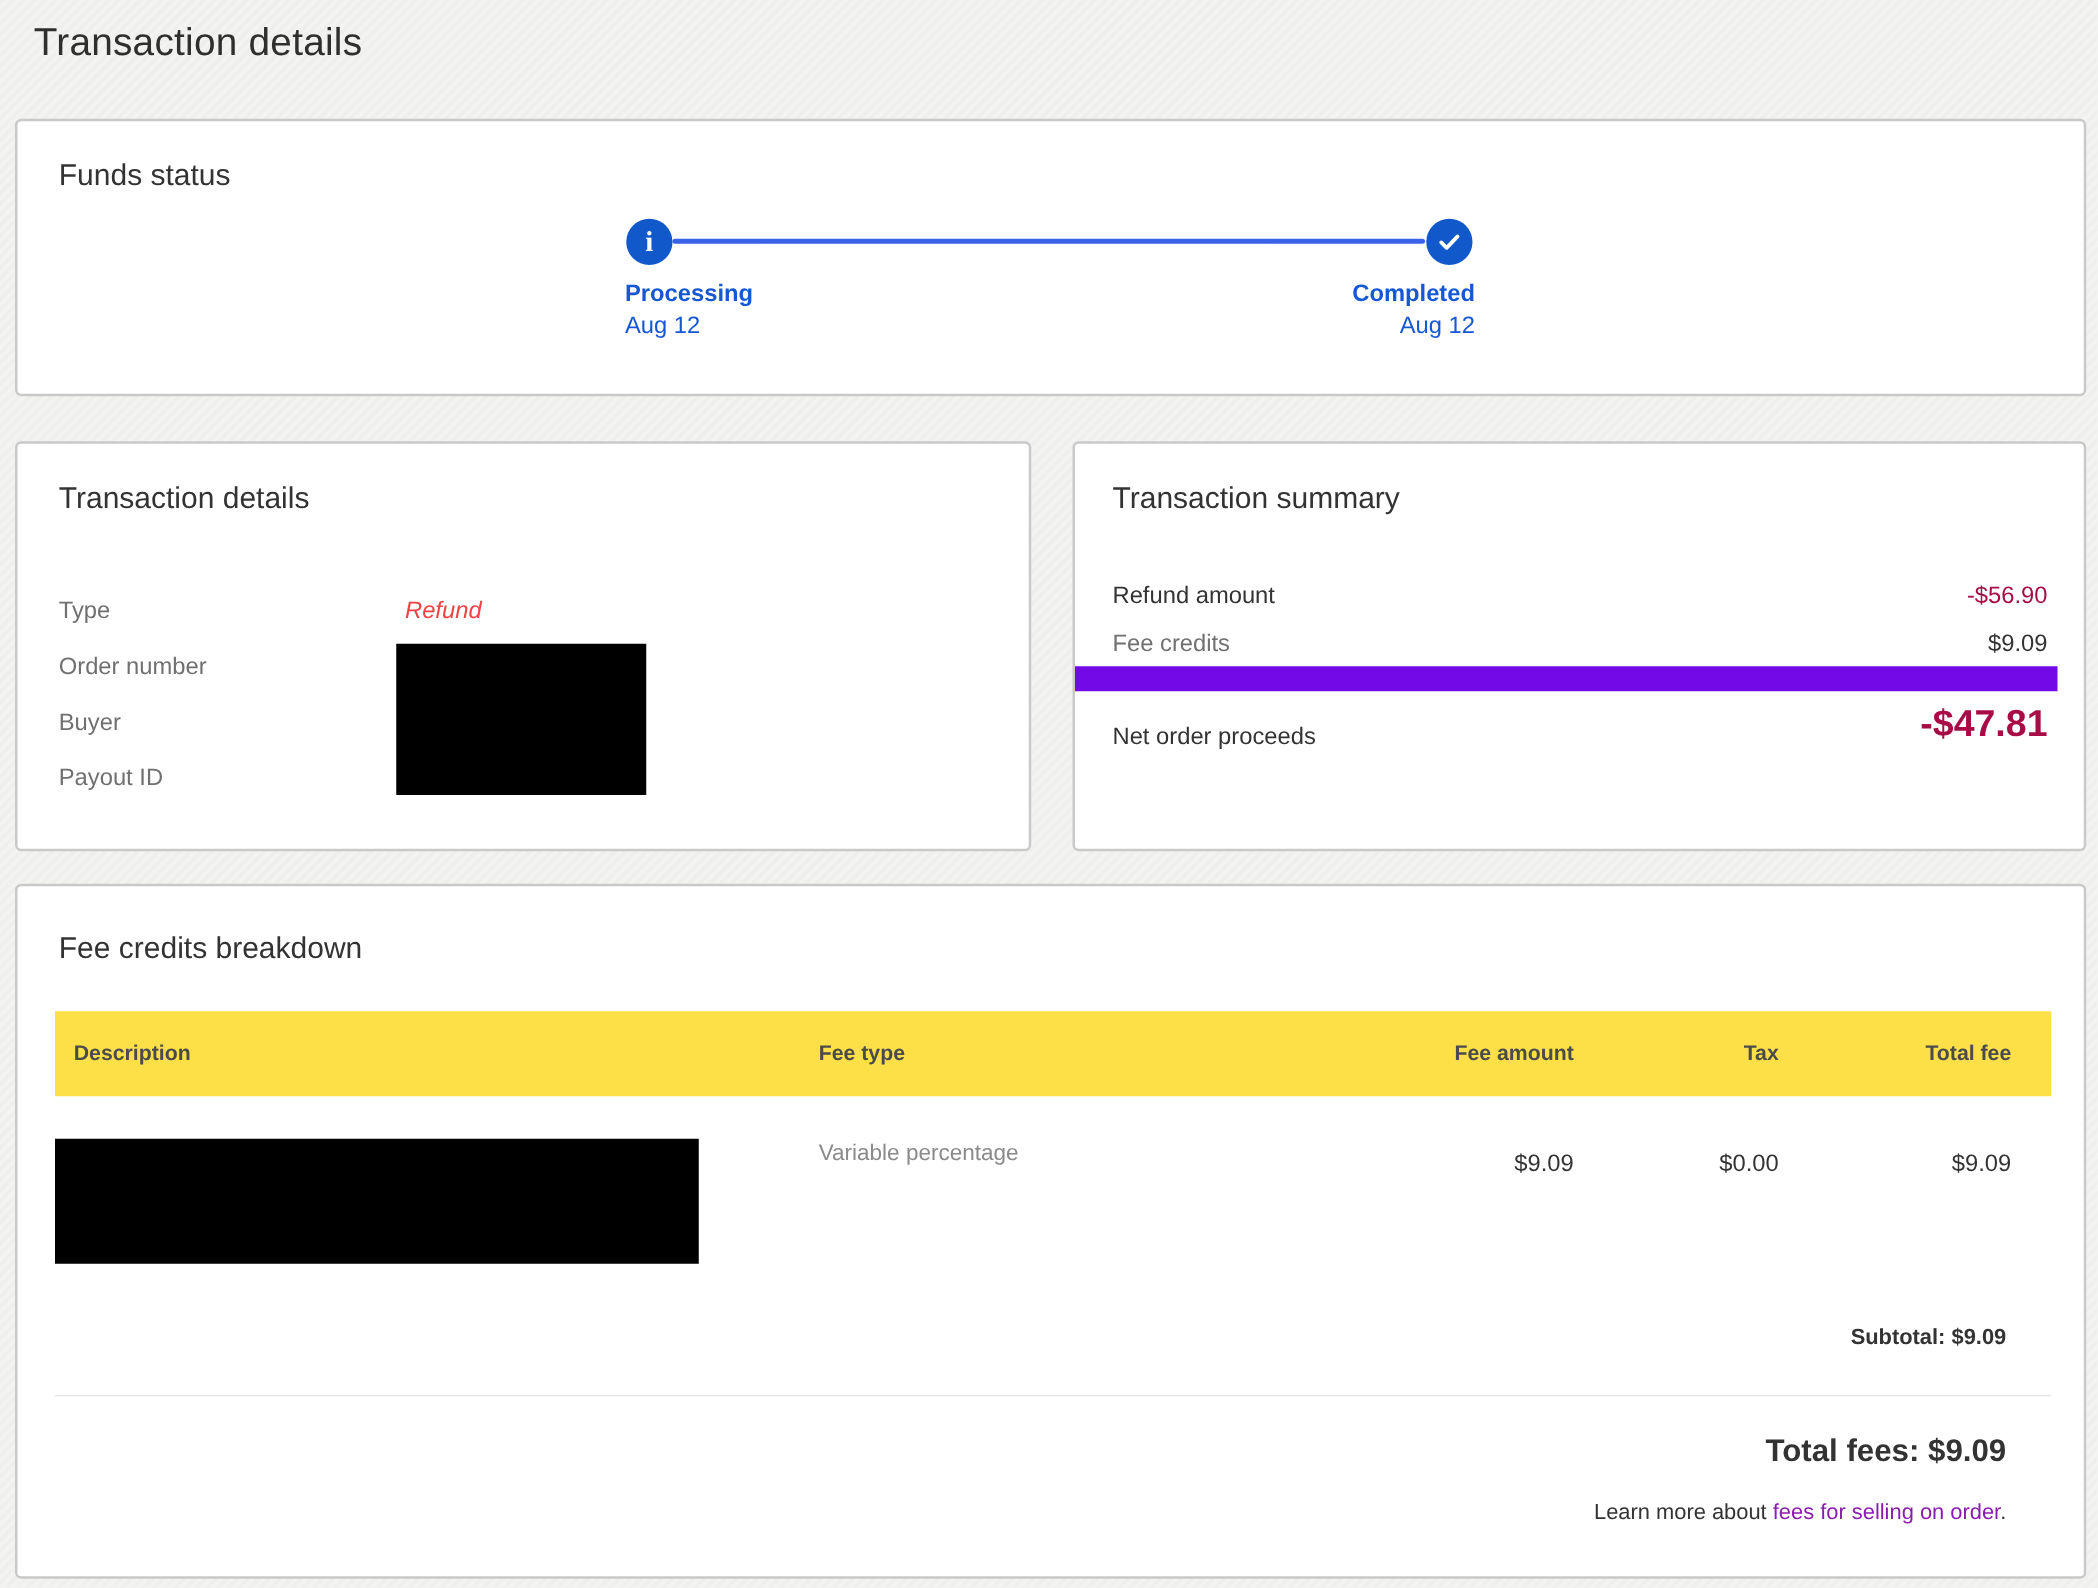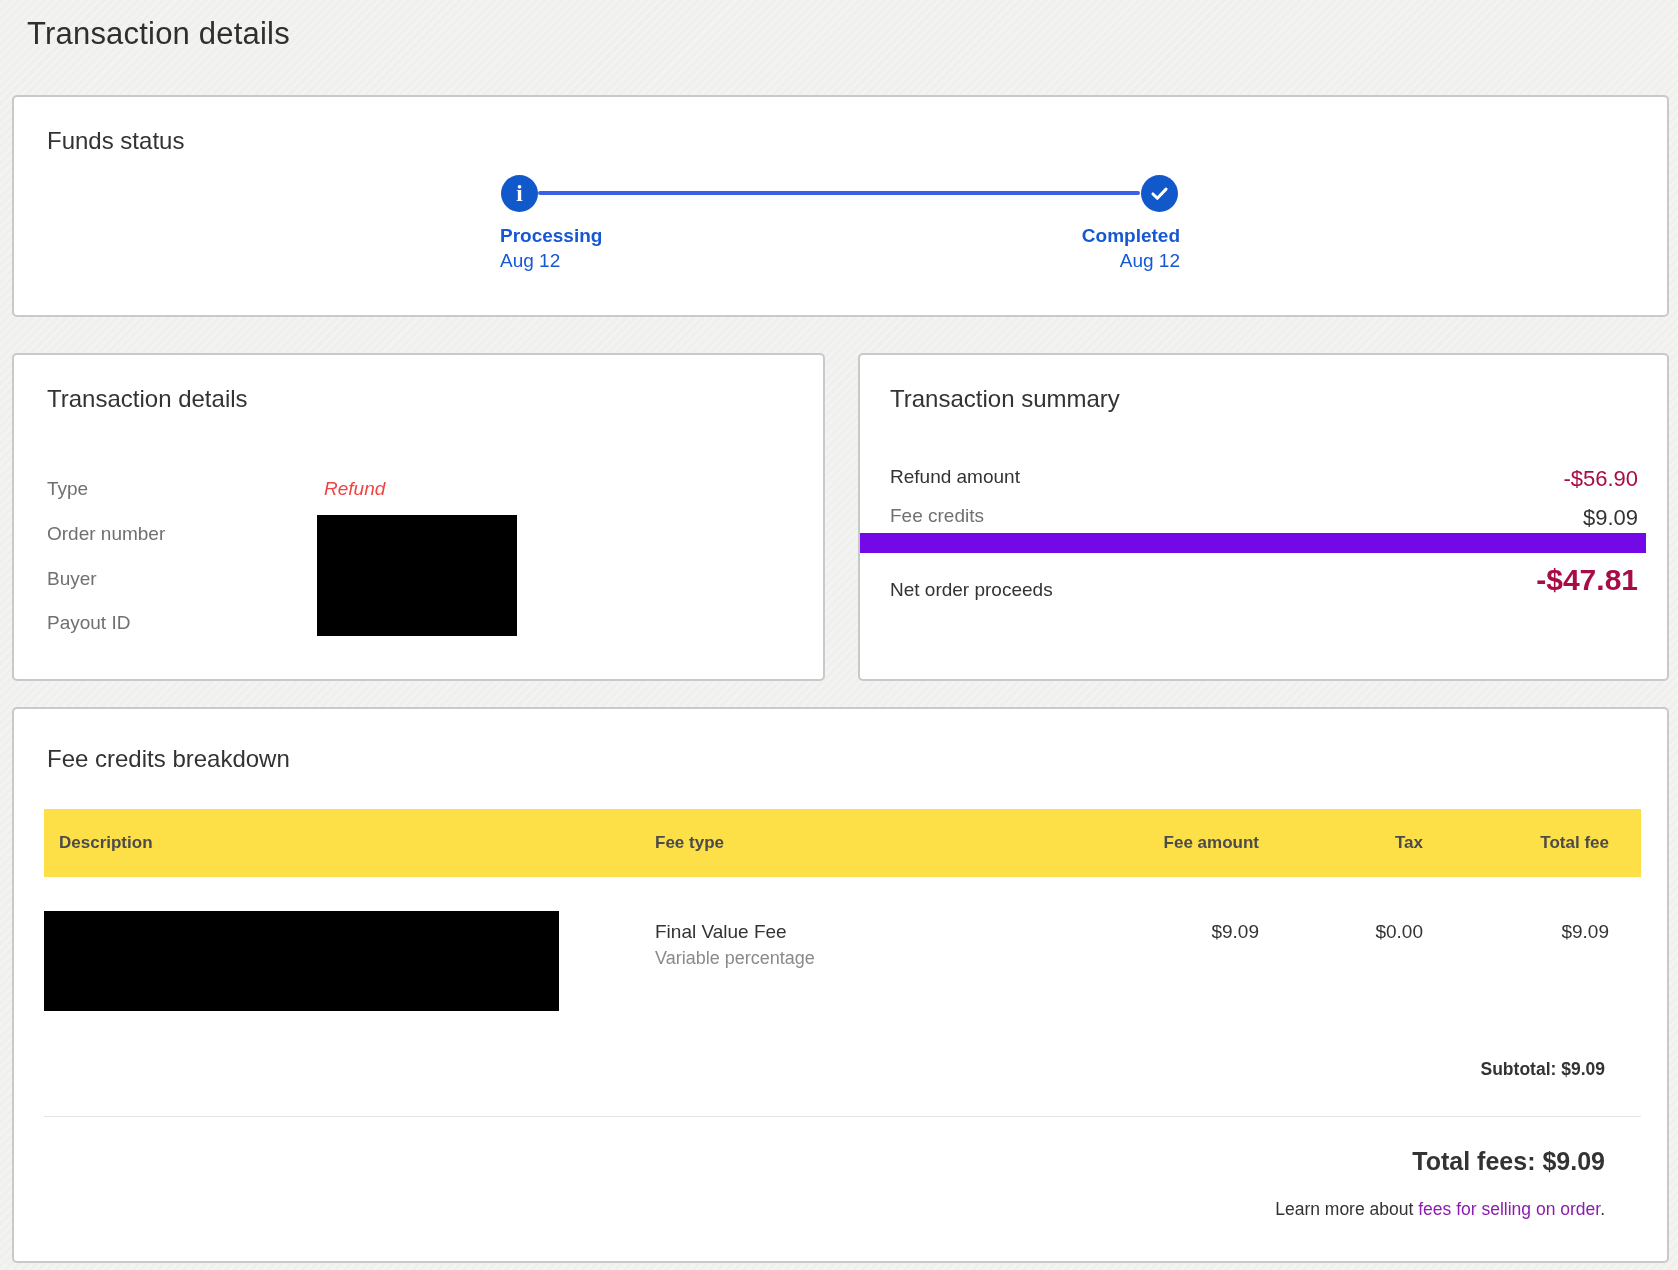--- a/index.html
+++ b/index.html
@@ -52,21 +52,21 @@
   #kv-type-value   { top: 123px; }
   #kv-order-label  { top: 168px; }
   #kv-buyer-label  { top: 213px; }
   #kv-payout-label { top: 257px; }
   #details-redaction { position: absolute; left: 303px; top: 160px; width: 200px; height: 121px; background: #000; }
 
   
   #summary-card { left: 858px; top: 353px; width: 811px; height: 328px; }
   #summary-card .card-title { left: 30px; top: 30px; }
   .sum-label { position: absolute; left: 30px; font-size: 19px; }
-  .sum-value { position: absolute; right: 29px; font-size: 22px; text-align: center; }
+  .sum-value { position: absolute; right: 29px; font-size: 19px; text-align: center; }
   #sum-r1-label { top: 111px; color: #333; }
   #sum-r1-value { top: 111px; color: #a80c46; }
   #sum-r2-label { top: 150px; color: #707070; }
   #sum-r2-value { top: 150px; color: #333; }
   #summary-redaction { position: absolute; left: 0; top: 178px; width: 786px; height: 20px; background: #7209e6; }
   #net-label { position: absolute; left: 30px; top: 224px; font-size: 19px; color: #333; }
   #net-value { position: absolute; right: 29px; top: 208px; font-size: 30px; font-weight: 700; color: #a80c46; }
 
   
   #fee-card { left: 12px; top: 707px; width: 1657px; height: 556px; }
@@ -156,21 +156,20 @@
       <div class="th num">Fee amount</div>
       <div class="th num">Tax</div>
       <div class="th num">Total fee</div>
     </div>
 
     <div class="fee-grid" id="fee-row">
       <div>
         <div id="fee-row-redaction"></div>
       </div>
       <div>
-        <div class="fee-type-name">Final Value Fee</div>
         <div class="fee-type-sub">Variable percentage</div>
       </div>
       <div class="fee-val num">$9.09</div>
       <div class="fee-val num">$0.00</div>
       <div class="fee-val num">$9.09</div>
     </div>
 
     <div id="subtotal-row">
       <span>Subtotal:</span>
       <span>$9.09</span>

